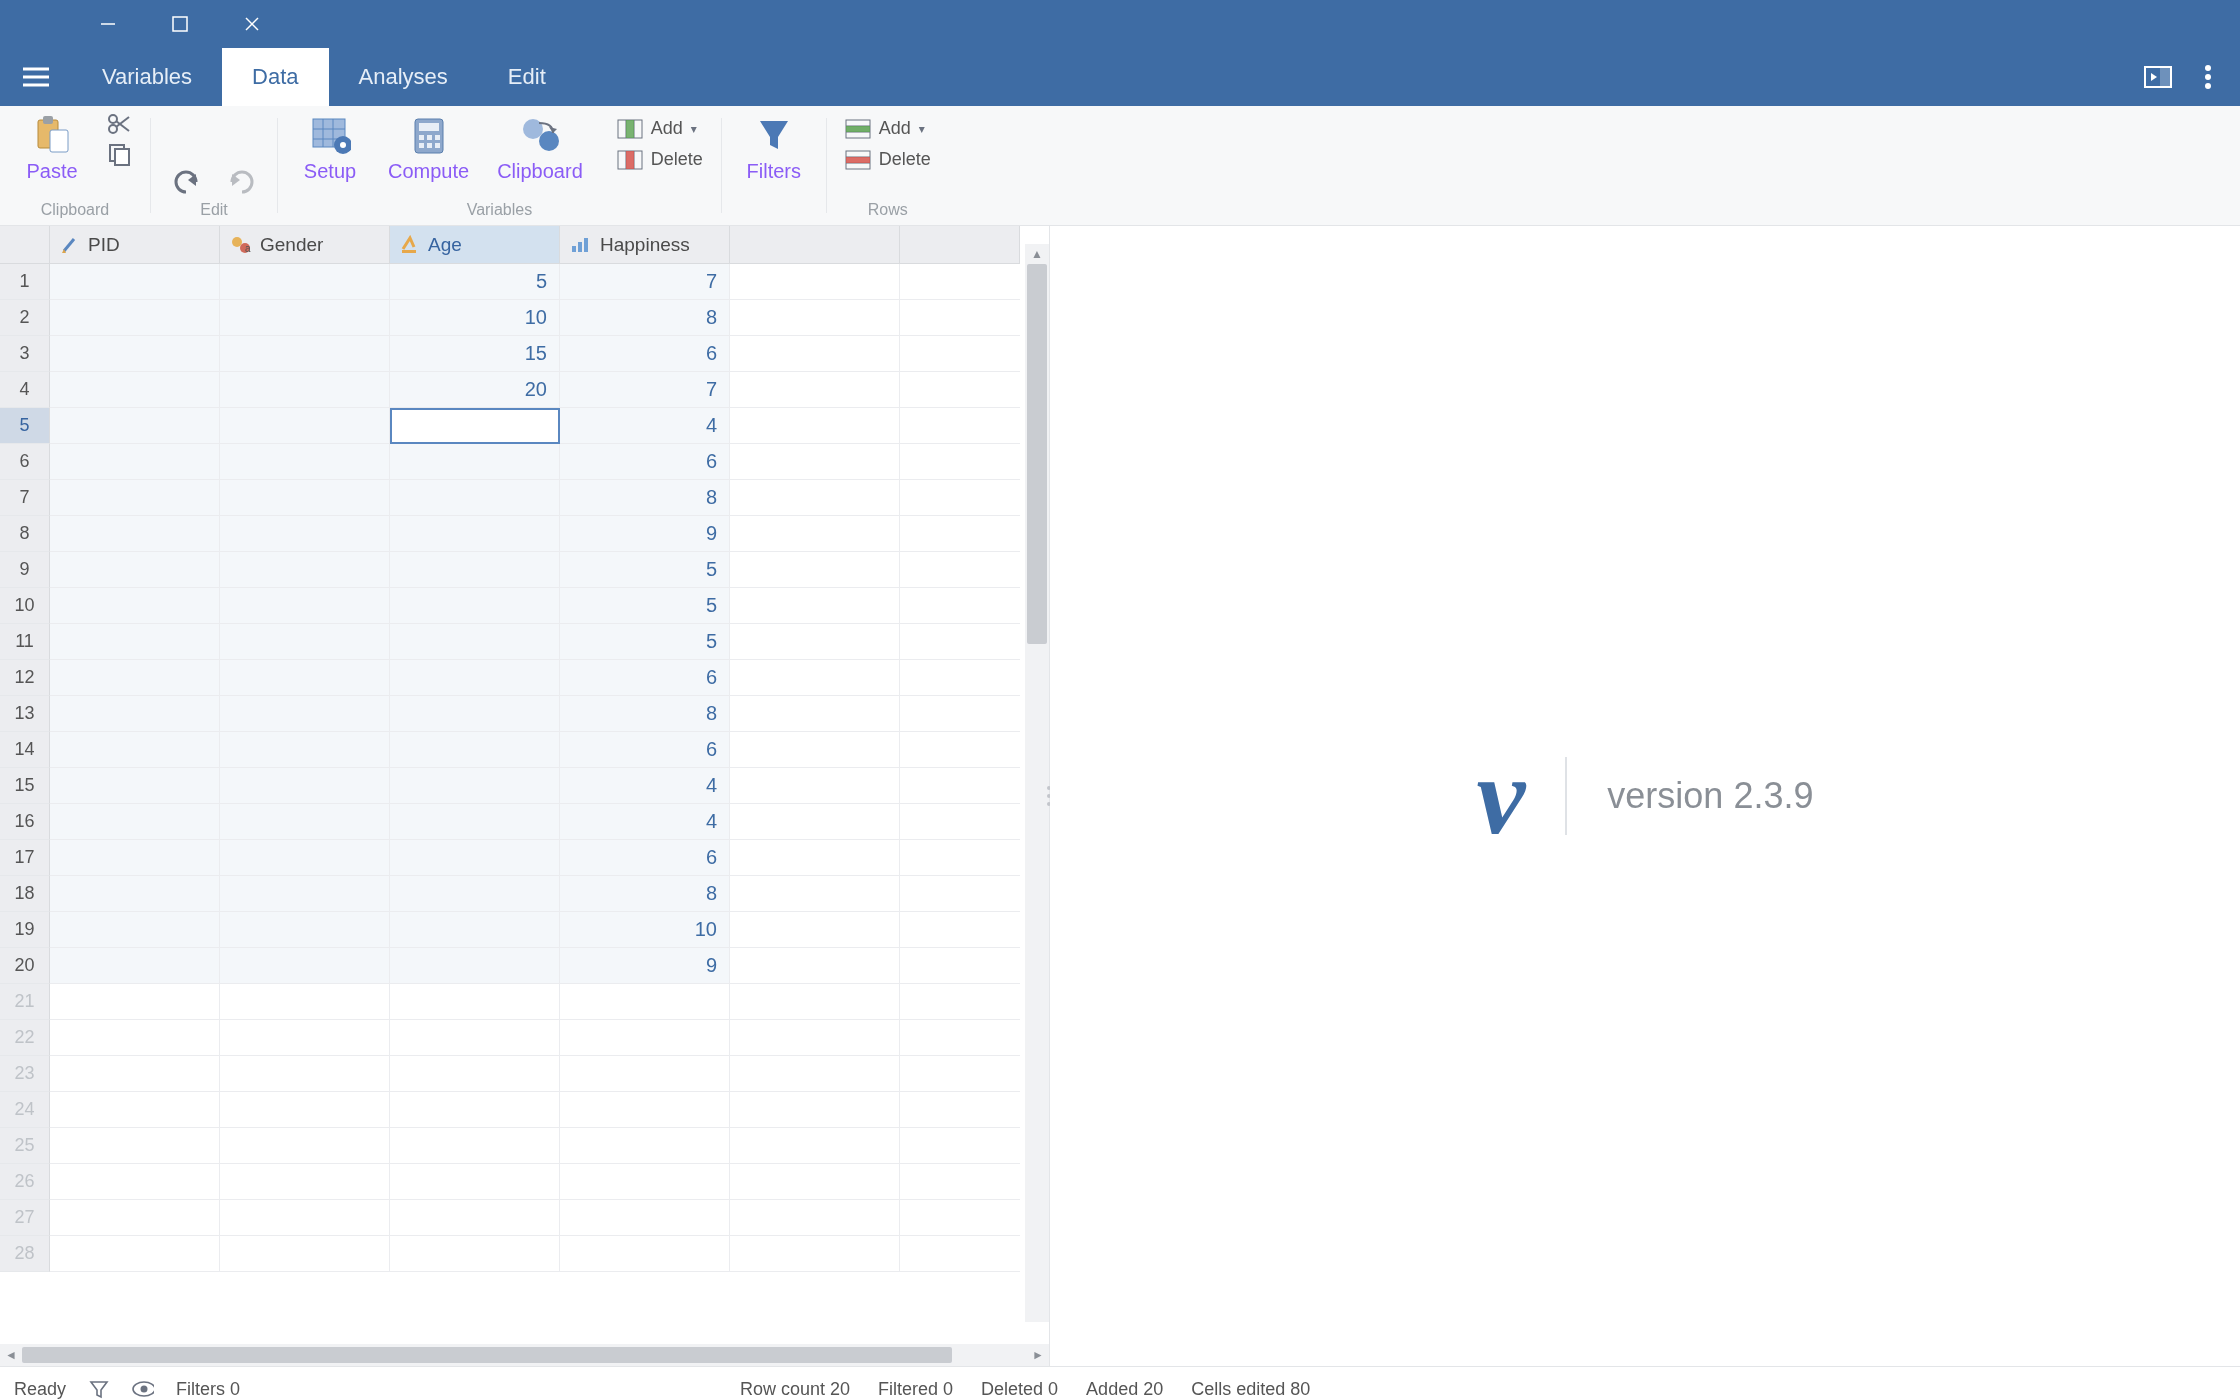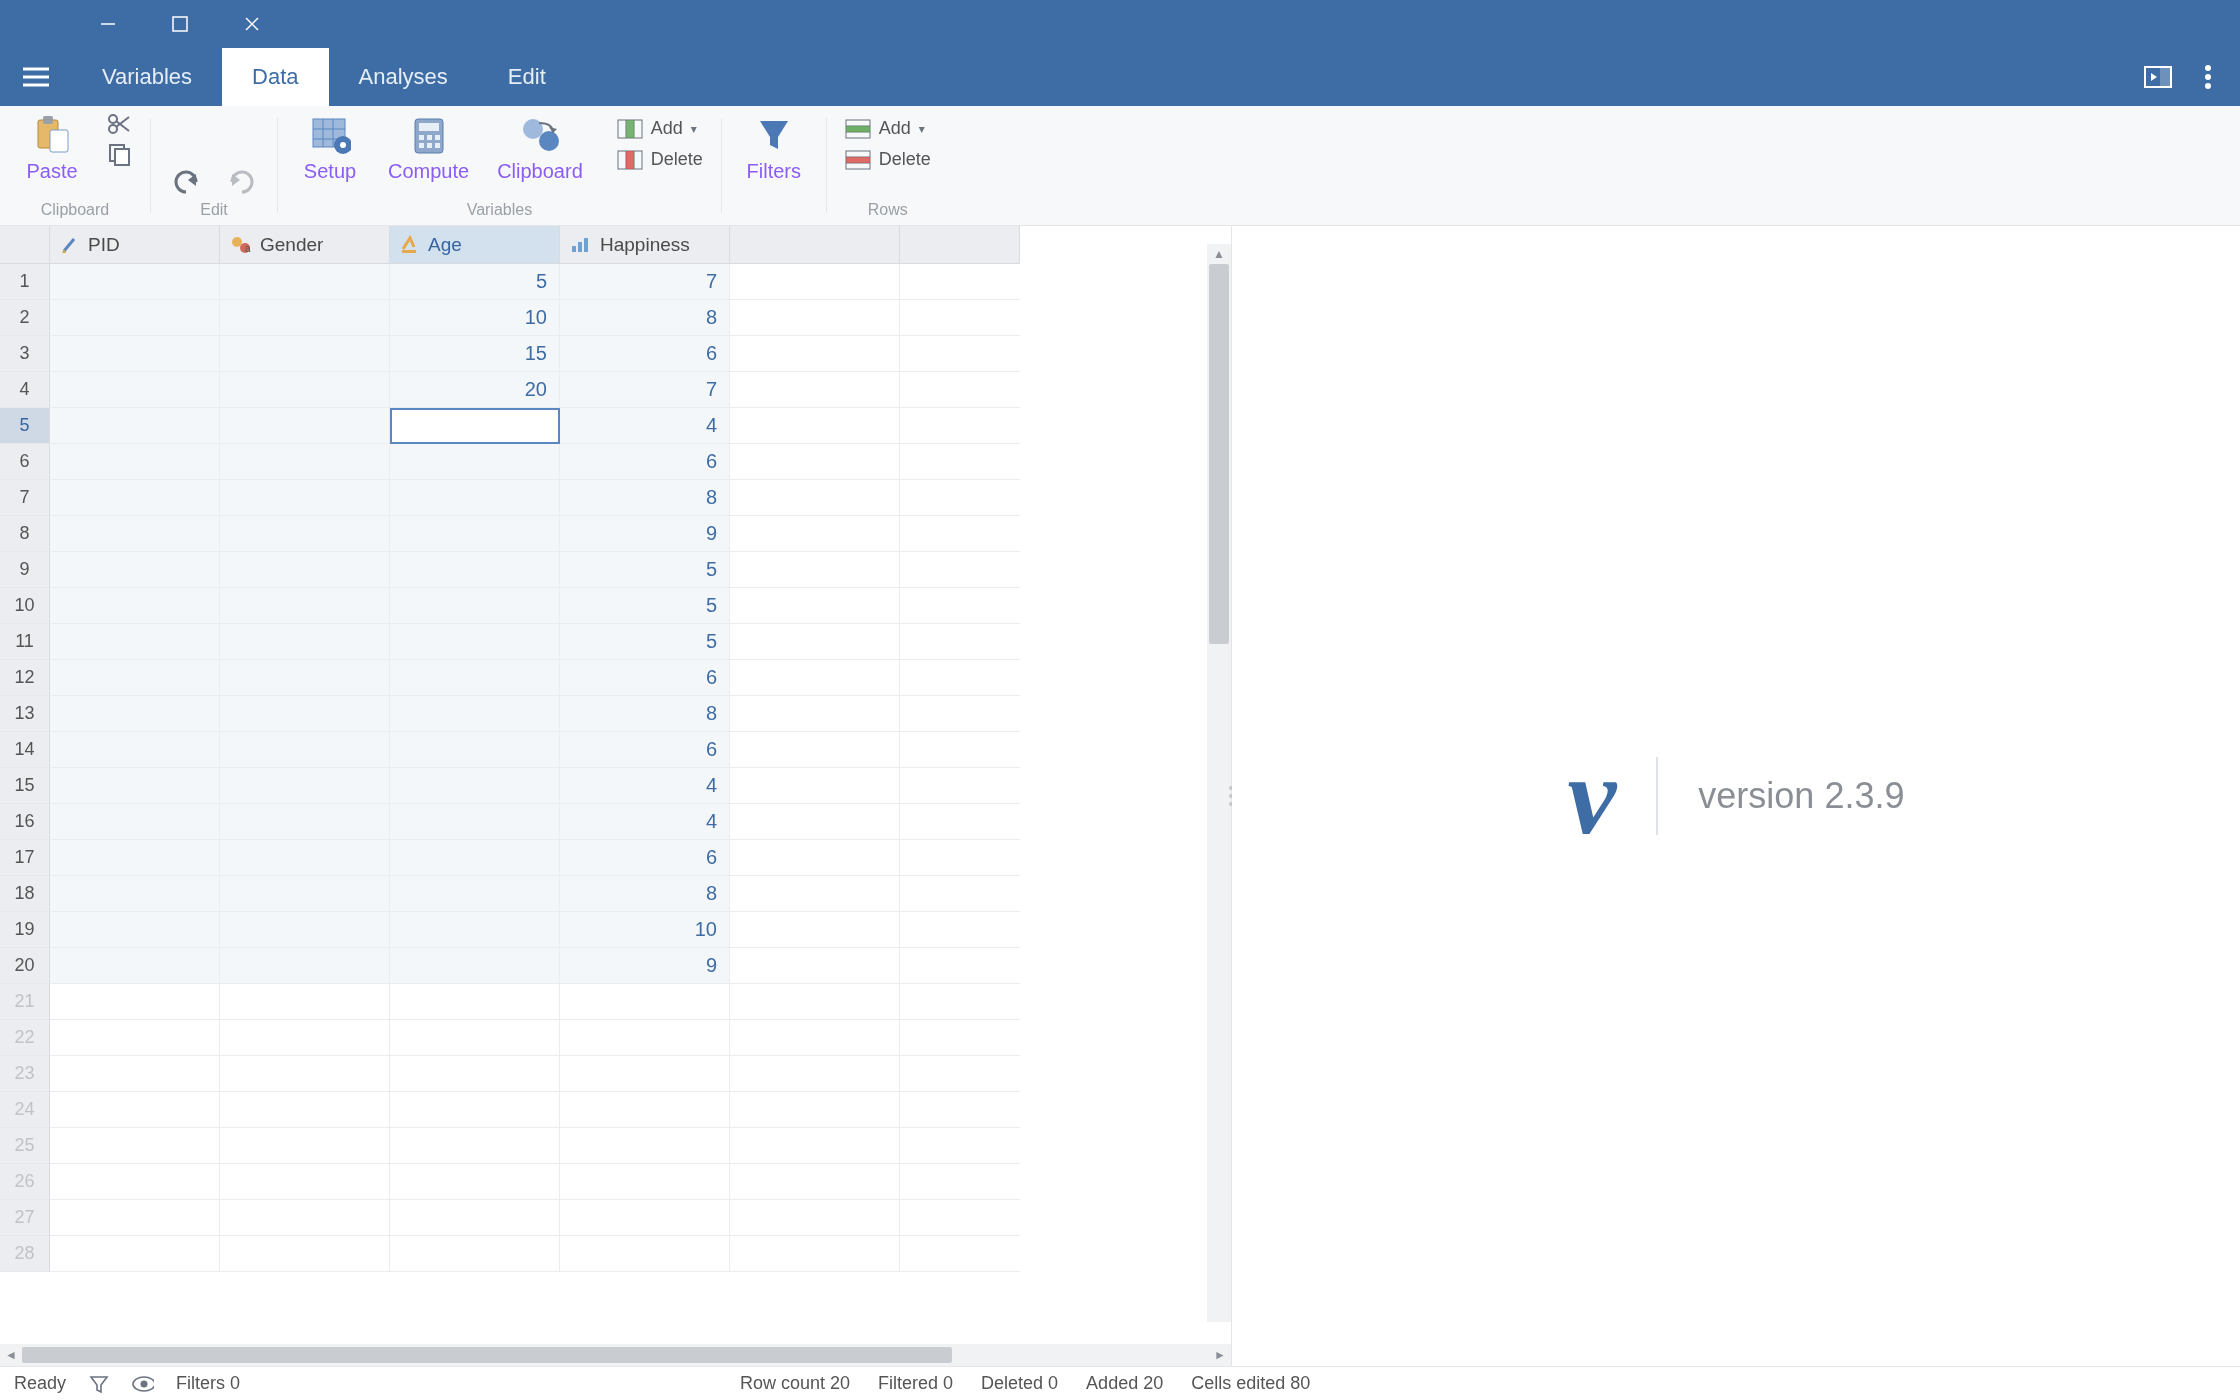--- a/index.html
+++ b/index.html
@@ -30,21 +30,21 @@
 .big-btn .ic { width: 42px; height: 42px; display:flex; align-items:center; justify-content:center; }
 .big-btn .lbl { font-size: 20px; color: #8b5cf6; margin-top: 4px; }
 .small-col { display:flex; flex-direction:column; gap:6px; padding-top:2px;}
 .small-btn { display:flex; align-items:center; gap:8px; padding:2px 6px; font-size:18px; color:#555;}
 .small-btn .ic { width:26px; height:20px; display:flex; align-items:center; justify-content:center;}
 .edit-icons { display:flex; gap:18px; padding:6px 6px 0 6px;}
 .edit-icons .ic { width:36px; height:36px; display:flex;align-items:center;justify-content:center;}
 
 
 .main { display:flex; height: calc(1400px - 48px - 58px - 120px - 34px); }
-.left-pane { width: 1232px; display:flex; flex-direction:column; border-right:1px solid #e3e5e8; position:relative; background:#fff;}
+.left-pane { width: 1050px; display:flex; flex-direction:column; border-right:1px solid #e3e5e8; position:relative; background:#fff;}
 .right-pane { flex:1; background:#fff; display:flex; align-items:center; justify-content:center; position:relative; }
 
 
 .sheet-wrap { flex:1; overflow:hidden; position:relative; }
 .sheet { display:grid; grid-template-columns: 50px 170px 170px 170px 170px 170px 120px; }
 .hdr-row { display:contents; }
 .hdr-cell { background:#ecedf0; border-right:1px solid #d9dbde; border-bottom:1px solid #d9dbde; height:38px; display:flex; align-items:center; padding:0 10px; font-size:19px; color:#4a4a4a; gap:8px; }
 .hdr-cell.rownum { background:#ecedf0; }
 .hdr-cell.selected { background:#d3e1ef; color:#3764a0; }
 .body-row { display:contents; }
@@ -69,21 +69,21 @@
 .divider-handle { position:absolute; right:-6px; top:50%; transform:translateY(-50%); width:12px; height:40px; display:flex; flex-direction:column; align-items:center; justify-content:center; gap:4px;}
 .divider-handle .dot{width:4px;height:4px;background:#c3c6cb;border-radius:50%;}
 
 
 .logo-area { display:flex; align-items:center; gap:40px; }
 .logo-v { font-family: Georgia, 'Times New Roman', serif; font-style:italic; font-weight:700; font-size:110px; color:#3e6ca4; line-height:0.8;}
 .vdiv { width:2px; height:78px; background:#dfe2e6;}
 .version-text { font-size:36px; color:#8a8f96; }
 
 
-.statusbar { height:34px; background:#fff; border-top:1px solid #e3e5e8; display:flex; align-items:center; font-size:18px; color:#555; padding:0 14px; gap:28px;}
+.statusbar { height:34px; background:#fff; border-top:1px solid #e3e5e8; display:flex; align-items:flex-end; font-size:18px; color:#555; padding:0 14px; gap:28px;}
 .statusbar .sb-left { display:flex; align-items:center; gap:22px; }
 .statusbar .sp { flex:1; }
 .statusbar .stat { white-space:nowrap; }
 .statusbar .ic { width:22px; height:22px; display:flex;align-items:center;justify-content:center;}
 
 
 svg { display:block; }
 </style>
 </head>
 <body>

